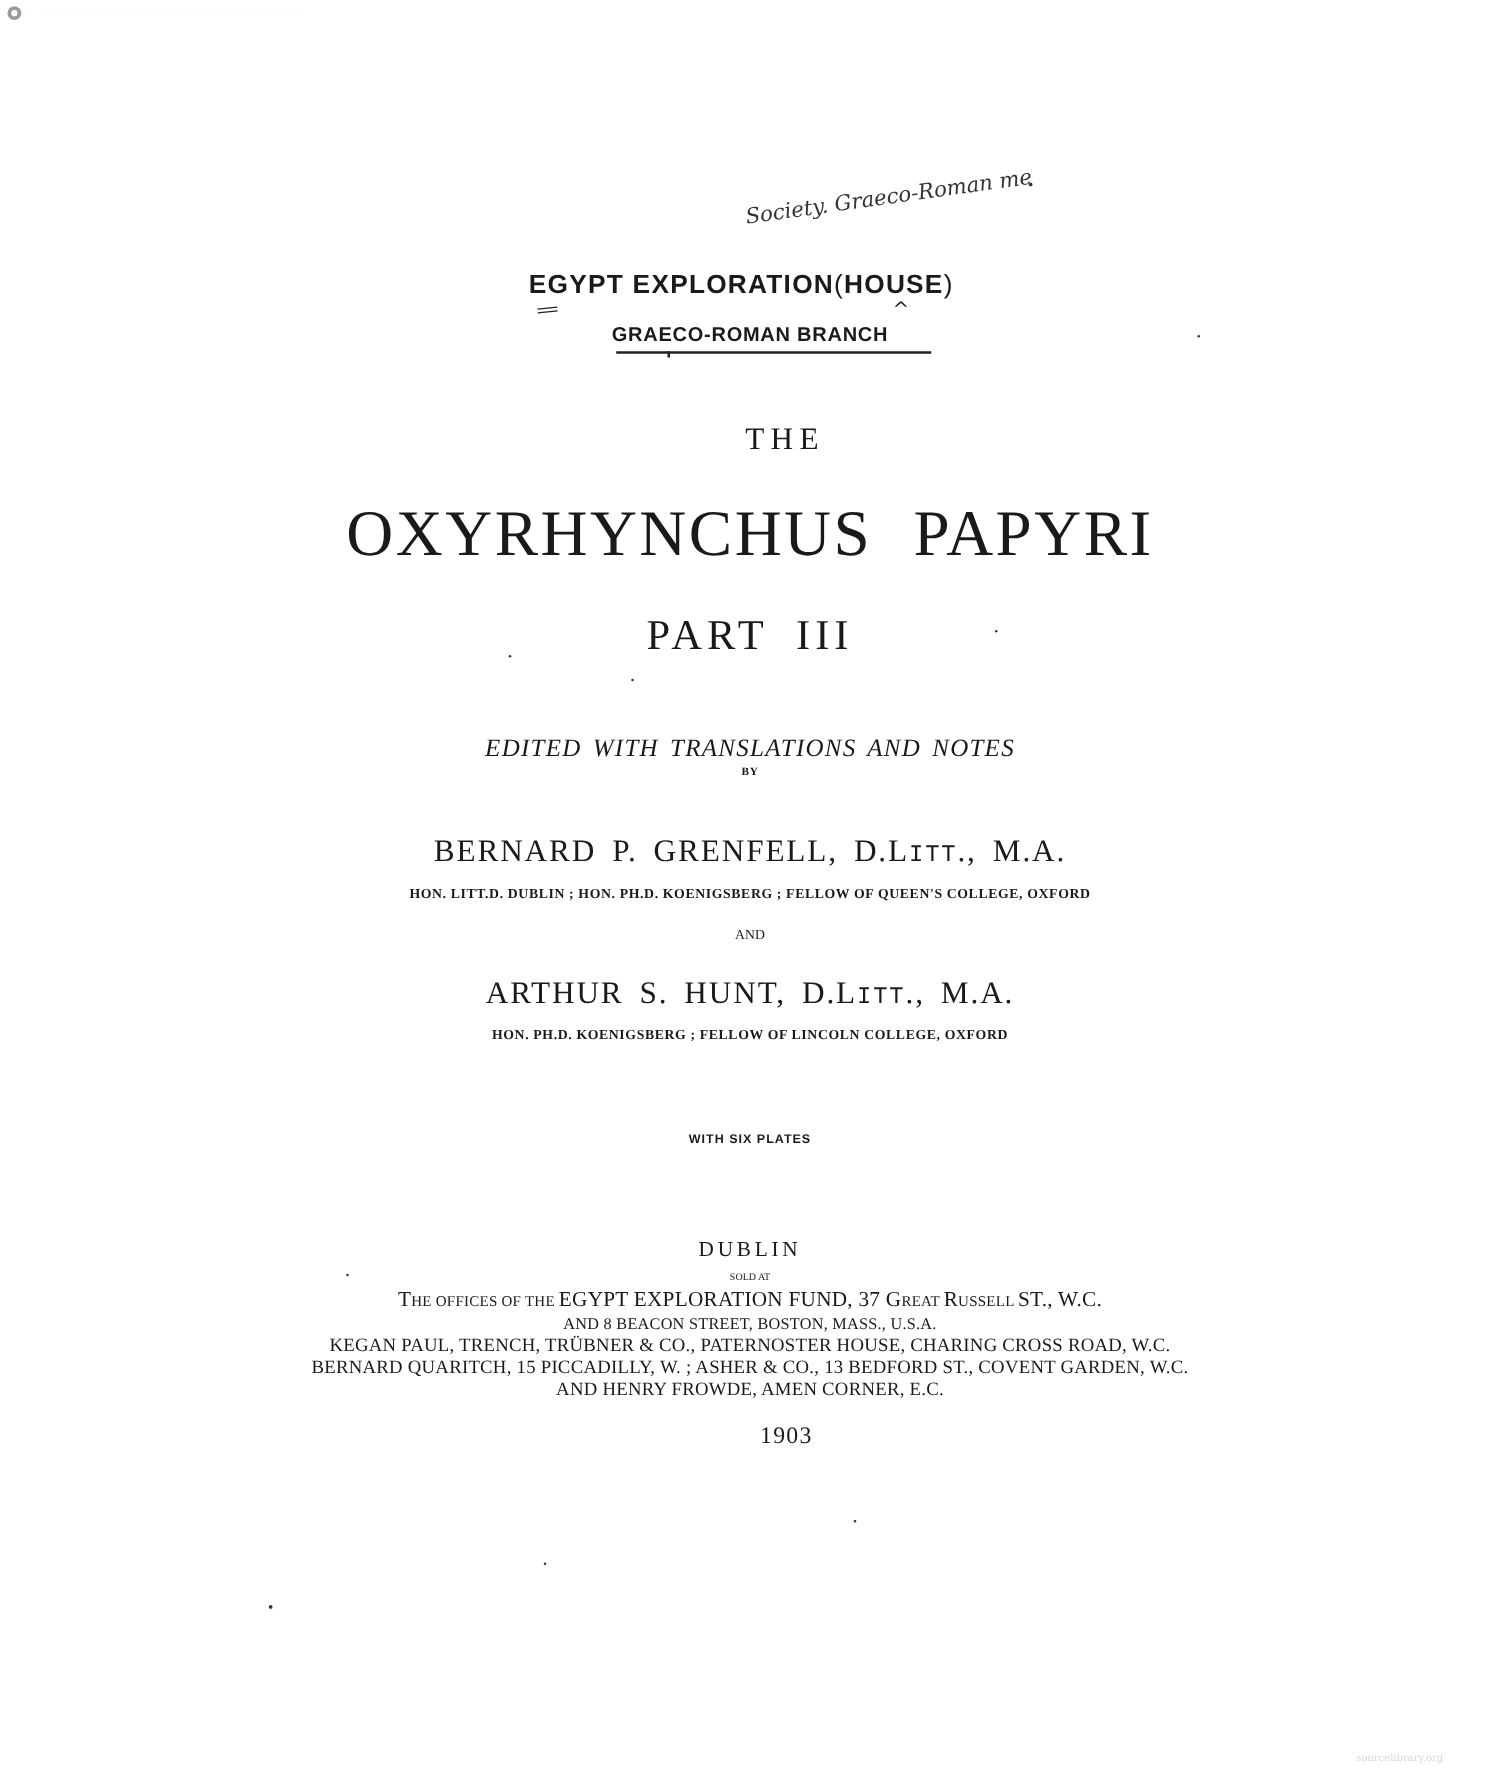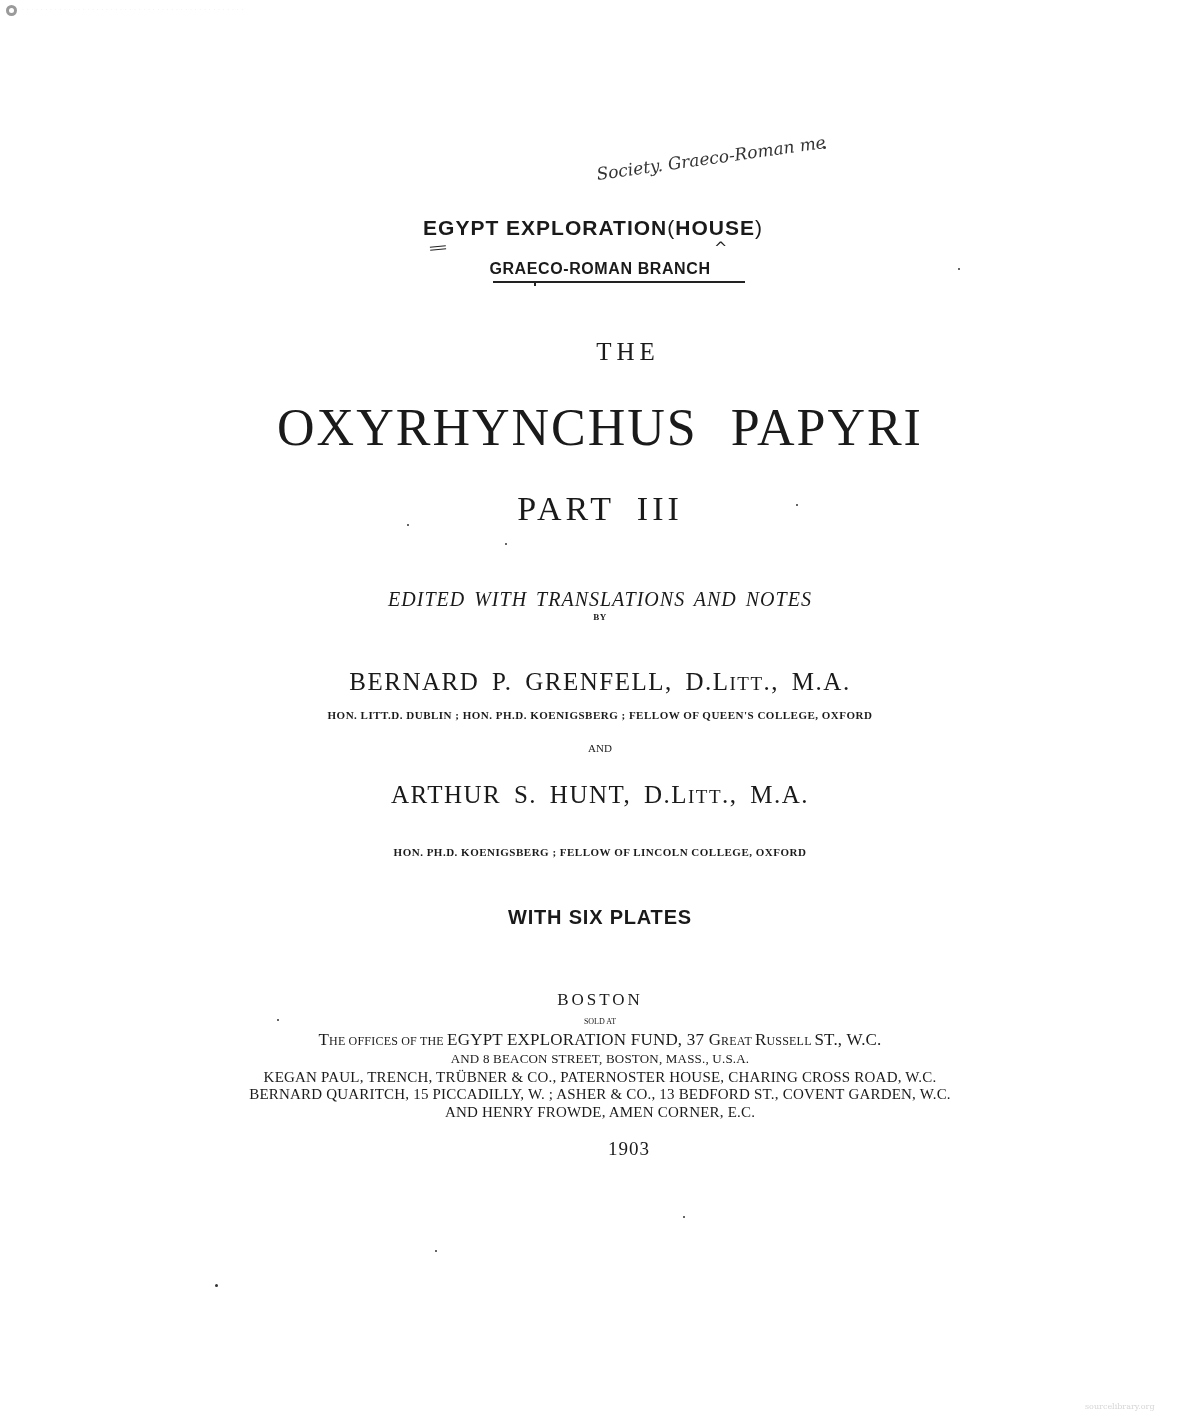--- a/index.html
+++ b/index.html
@@ -18,28 +18,28 @@
   .caret { position: absolute; left: 714px; top: 238px; font-family: "DejaVu Sans", sans-serif; font-size: 16px; color: #222; }
   .h-branch { top: 260px; font-size: 16px; letter-spacing: 0.6px; }
   .branch-line { position: absolute; left: 493px; top: 281px; width: 252px; height: 0; border-top: 2px solid #222; }
   .branch-tick { position: absolute; left: 534px; top: 281px; width: 2px; height: 5px; background: #222; }
   .t-the { top: 338px; font-size: 25px; letter-spacing: 5px; padding-left: 28px; }
   .t-main { top: 398px; font-size: 52px; letter-spacing: 2px; word-spacing: 18px; }
   .t-part { top: 490px; font-size: 34px; letter-spacing: 4px; word-spacing: 10px; }
   .t-edited { top: 588px; font-size: 20px; font-style: italic; letter-spacing: 1px; word-spacing: 3px; }
   .t-by { top: 612px; font-size: 9px; font-weight: bold; letter-spacing: 0.5px; }
   .t-author { font-size: 25px; letter-spacing: 1.5px; word-spacing: 5px; }
-  .t-author .sc { font-size: 19px; }
+  .t-author .sc { font-size: 19px; font-family: Liberation Mono, monospace; }
   .t-a1 { top: 668px; }
   .t-a2 { top: 781px; }
   .t-aff { font-size: 11px; font-weight: bold; letter-spacing: 0.5px; }
   .t-aff1 { top: 709px; }
-  .t-aff2 { top: 822px; margin-top: 24px; }
+  .t-aff2 { top: 822px; }
   .t-and { top: 742px; font-size: 11px; font-weight: normal; }
-  .t-plates { top: 906px; font-size: 20px; letter-spacing: 0.8px; }
+  .t-plates { top: 906px; font-size: 10px; letter-spacing: 0.8px; }
   .t-london { top: 990px; font-size: 17px; letter-spacing: 3px; }
   .t-sold { top: 1017px; font-size: 8px; font-weight: normal; }
   .pub { font-size: 15px; letter-spacing: 0.2px; }
   .pub .sc { font-size: 12px; }
   .pub .big { font-size: 17px; }
   .p1 { top: 1030px; }
   .p2 { top: 1051px; font-size: 13px; }
   .p3 { top: 1069px; }
   .p4 { top: 1086px; }
   .p5 { top: 1104px; text-align: center; }
@@ -83,21 +83,21 @@
 
   <div class="c serif t-and">AND</div>
 
   <div class="c serif t-author t-a2">
     <span>ARTHUR S. HUNT, D.L</span><span class="sc">ITT</span><span>., M.A.</span>
   </div>
   <div class="c serif t-aff t-aff2">HON. PH.D. KOENIGSBERG ; FELLOW OF LINCOLN COLLEGE, OXFORD</div>
 
   <div class="c sans t-plates">WITH SIX PLATES</div>
 
-  <div class="c serif t-london">BOSTON</div>
+  <div class="c serif t-london">DUBLIN</div>
   <div class="c serif t-sold">SOLD AT</div>
 
   <div class="c serif pub p1">
     <span class="big">T</span><span class="sc">HE OFFICES OF THE </span><span class="big">EGYPT EXPLORATION FUND, </span><span class="big">37 </span><span class="big">G</span><span class="sc">REAT </span><span class="big">R</span><span class="sc">USSELL </span><span class="big">S</span><span class="big">T., W.C.</span>
   </div>
   <div class="c serif pub p2">AND 8 BEACON STREET, BOSTON, MASS., U.S.A.</div>
   <div class="c serif pub p3">KEGAN PAUL, TRENCH, TRÜBNER &amp; CO., PATERNOSTER HOUSE, CHARING CROSS ROAD, W.C.</div>
   <div class="c serif pub p4">BERNARD QUARITCH, 15 PICCADILLY, W. ; ASHER &amp; CO., 13 BEDFORD ST., COVENT GARDEN, W.C.</div>
   <div class="c serif pub p5">AND HENRY FROWDE, AMEN CORNER, E.C.</div>
 

